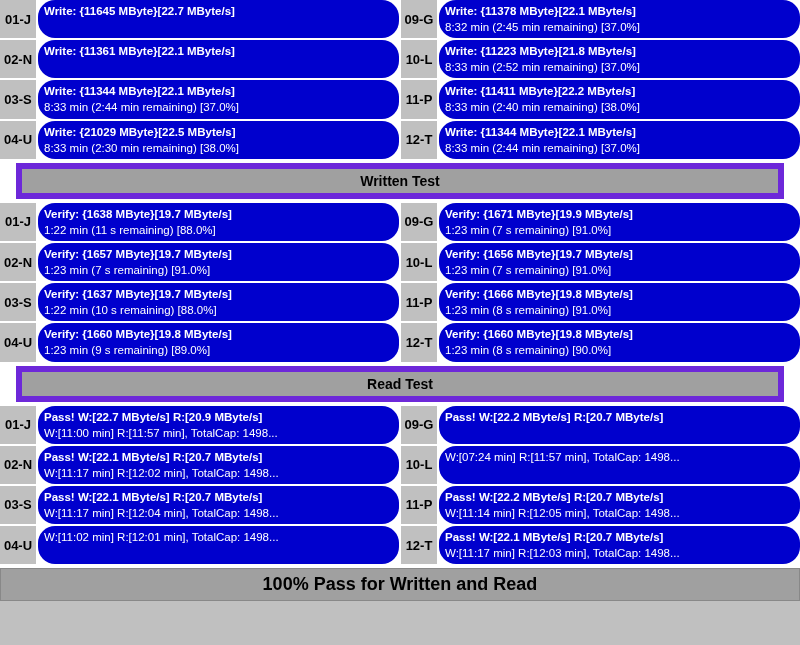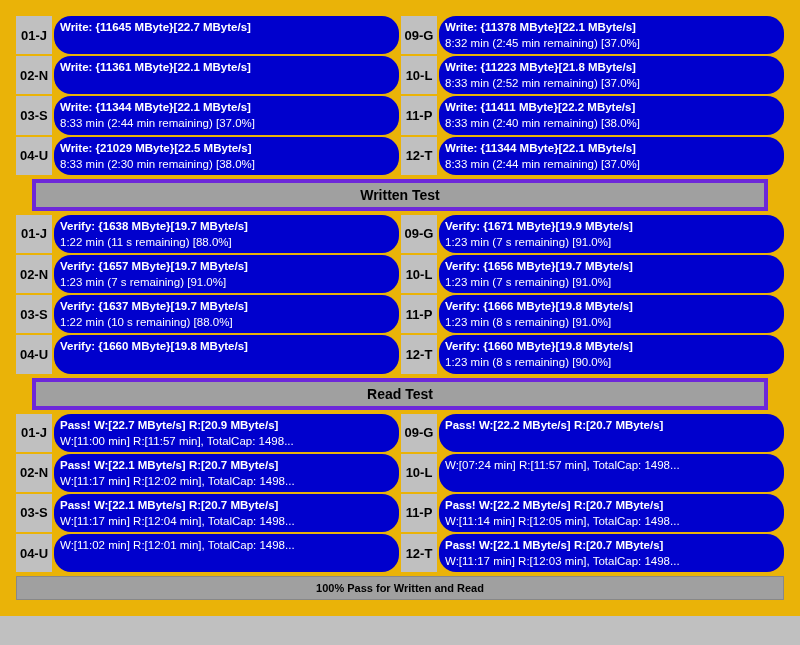--- a/index.html
+++ b/index.html
@@ -5,22 +5,22 @@
     * { margin: 0; padding: 0; box-sizing: border-box; }
     body {
       background: #c0c0c0;
       font-family: Arial, sans-serif;
       font-size: 12px;
       width: 800px;
       min-height: 645px;
     }
     .main-container {
       width: 800px;
-      background: #eab308;
-      padding: 16px;
+      background: #ffffff;
+      padding: 0;
     }
     .section {
       margin-bottom: 2px;
     }
     .grid {
       display: grid;
       grid-template-columns: 1fr 1fr;
       gap: 2px;
     }
     .device-row {
@@ -56,27 +56,27 @@
       white-space: nowrap;
     }
     .section-header {
       background: #a0a0a0;
       color: #000;
       text-align: center;
       font-size: 14px;
       font-weight: bold;
       padding: 4px;
       margin: 4px 16px;
-      border: 4px solid #6d28d9;
+      border: 6px solid #6d28d9;
     }
     .footer-bar {
       background: #a0a0a0;
       color: #000;
       text-align: center;
-      font-size: 11px;
+      font-size: 18px;
       font-weight: bold;
       padding: 5px;
       margin-top: 4px;
       border: 1px solid #888;
     }
   </style>
 </head>
 <body>
 
 <div class="main-container">
@@ -183,20 +183,21 @@
           <div class="device-label">11-P</div>
           <div class="device-info">
             <div class="line1">Verify: {1666 MByte}[19.8 MByte/s]</div>
             <div class="line2">1:23 min (8 s remaining)   [91.0%]</div>
           </div>
         </div>
         <div class="device-row">
           <div class="device-label">04-U</div>
           <div class="device-info">
             <div class="line1">Verify: {1660 MByte}[19.8 MByte/s]</div>
+            <div class="line2">1:23 min (9 s remaining)   [89.0%]</div>
           </div>
         </div>
         <div class="device-row">
           <div class="device-label">12-T</div>
           <div class="device-info">
             <div class="line1">Verify: {1660 MByte}[19.8 MByte/s]</div>
             <div class="line2">1:23 min (8 s remaining)   [90.0%]</div>
           </div>
         </div>
       </div>

